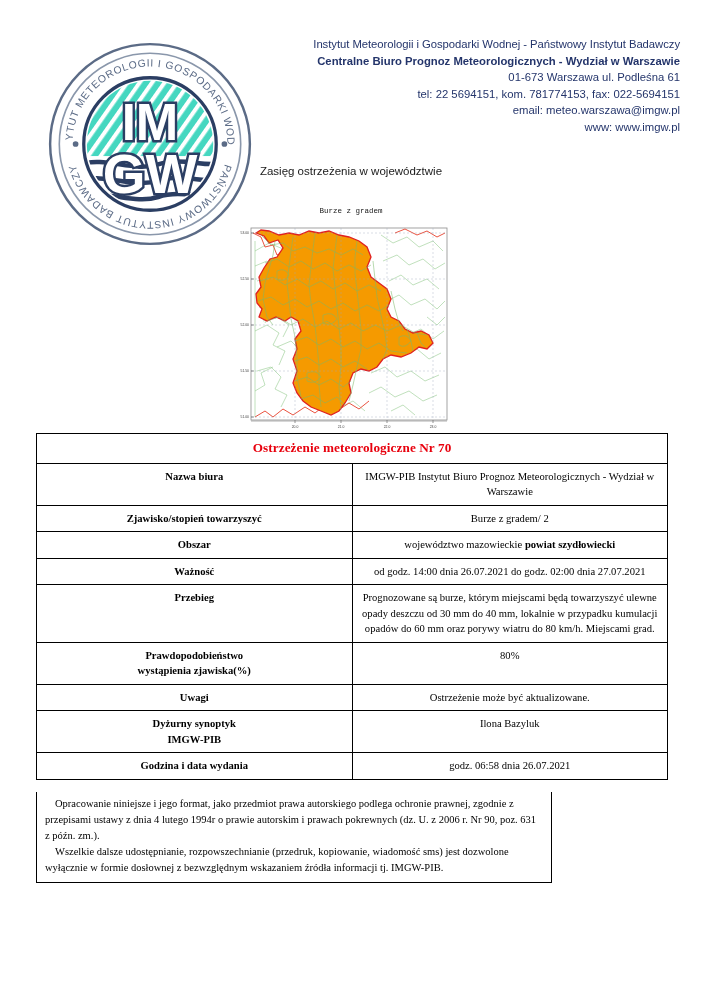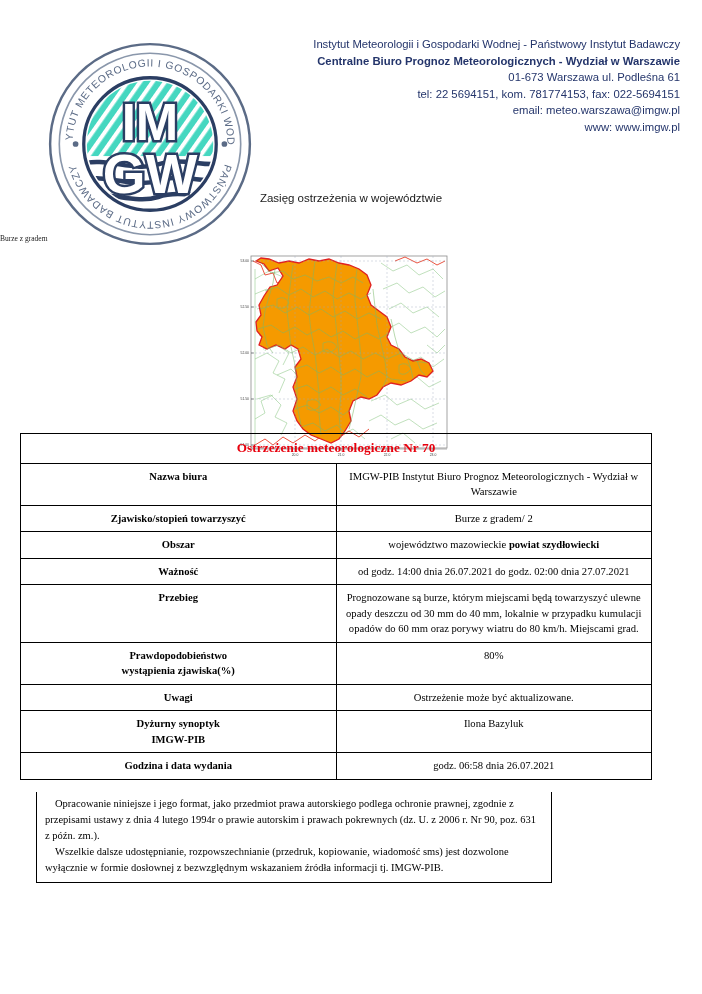--- a/index.html
+++ b/index.html
@@ -40,48 +40,47 @@
   .header-text .l1 { font-size: 11.3px; letter-spacing: -0.05px; }
   .header-text .l2 { font-size: 11.3px; font-weight: bold; }
   .header-text .l3, .header-text .l4,
   .header-text .l5, .header-text .l6 { font-size: 11.3px; }
 
   
   .map-section {
     position: absolute;
     left: 0; top: 165px;
     width: 702px;
-    margin-top: 27px;
   }
   .map-caption {
     text-align: center;
     font-family: "Liberation Sans", sans-serif;
     font-size: 11.5px;
     color: #1a1a1a;
     margin: 0;
   }
   .map-subcaption {
-    text-align: left;
-    font-family: Liberation Serif, serif;
+    text-align: center;
+    font-family: Liberation Mono, monospace;
     font-size: 7.5px;
     color: #1a1a1a;
     margin-top: 30px;
   }
   .map-holder {
     position: relative;
     width: 240px;
     height: 212px;
     margin: 6px auto 0 auto;
   }
   .map-svg { display:block; width:240px; height:212px; }
 
   
   .warn-table {
     position: absolute;
-    left: 20px;
+    left: 36px;
     top: 433px;
     width: 632px;
     border-collapse: collapse;
     font-family: "Liberation Serif", serif;
     font-size: 10.6px;
     table-layout: fixed;
   }
   .warn-table td, .warn-table th {
     border: 1px solid #000;
     vertical-align: top;

